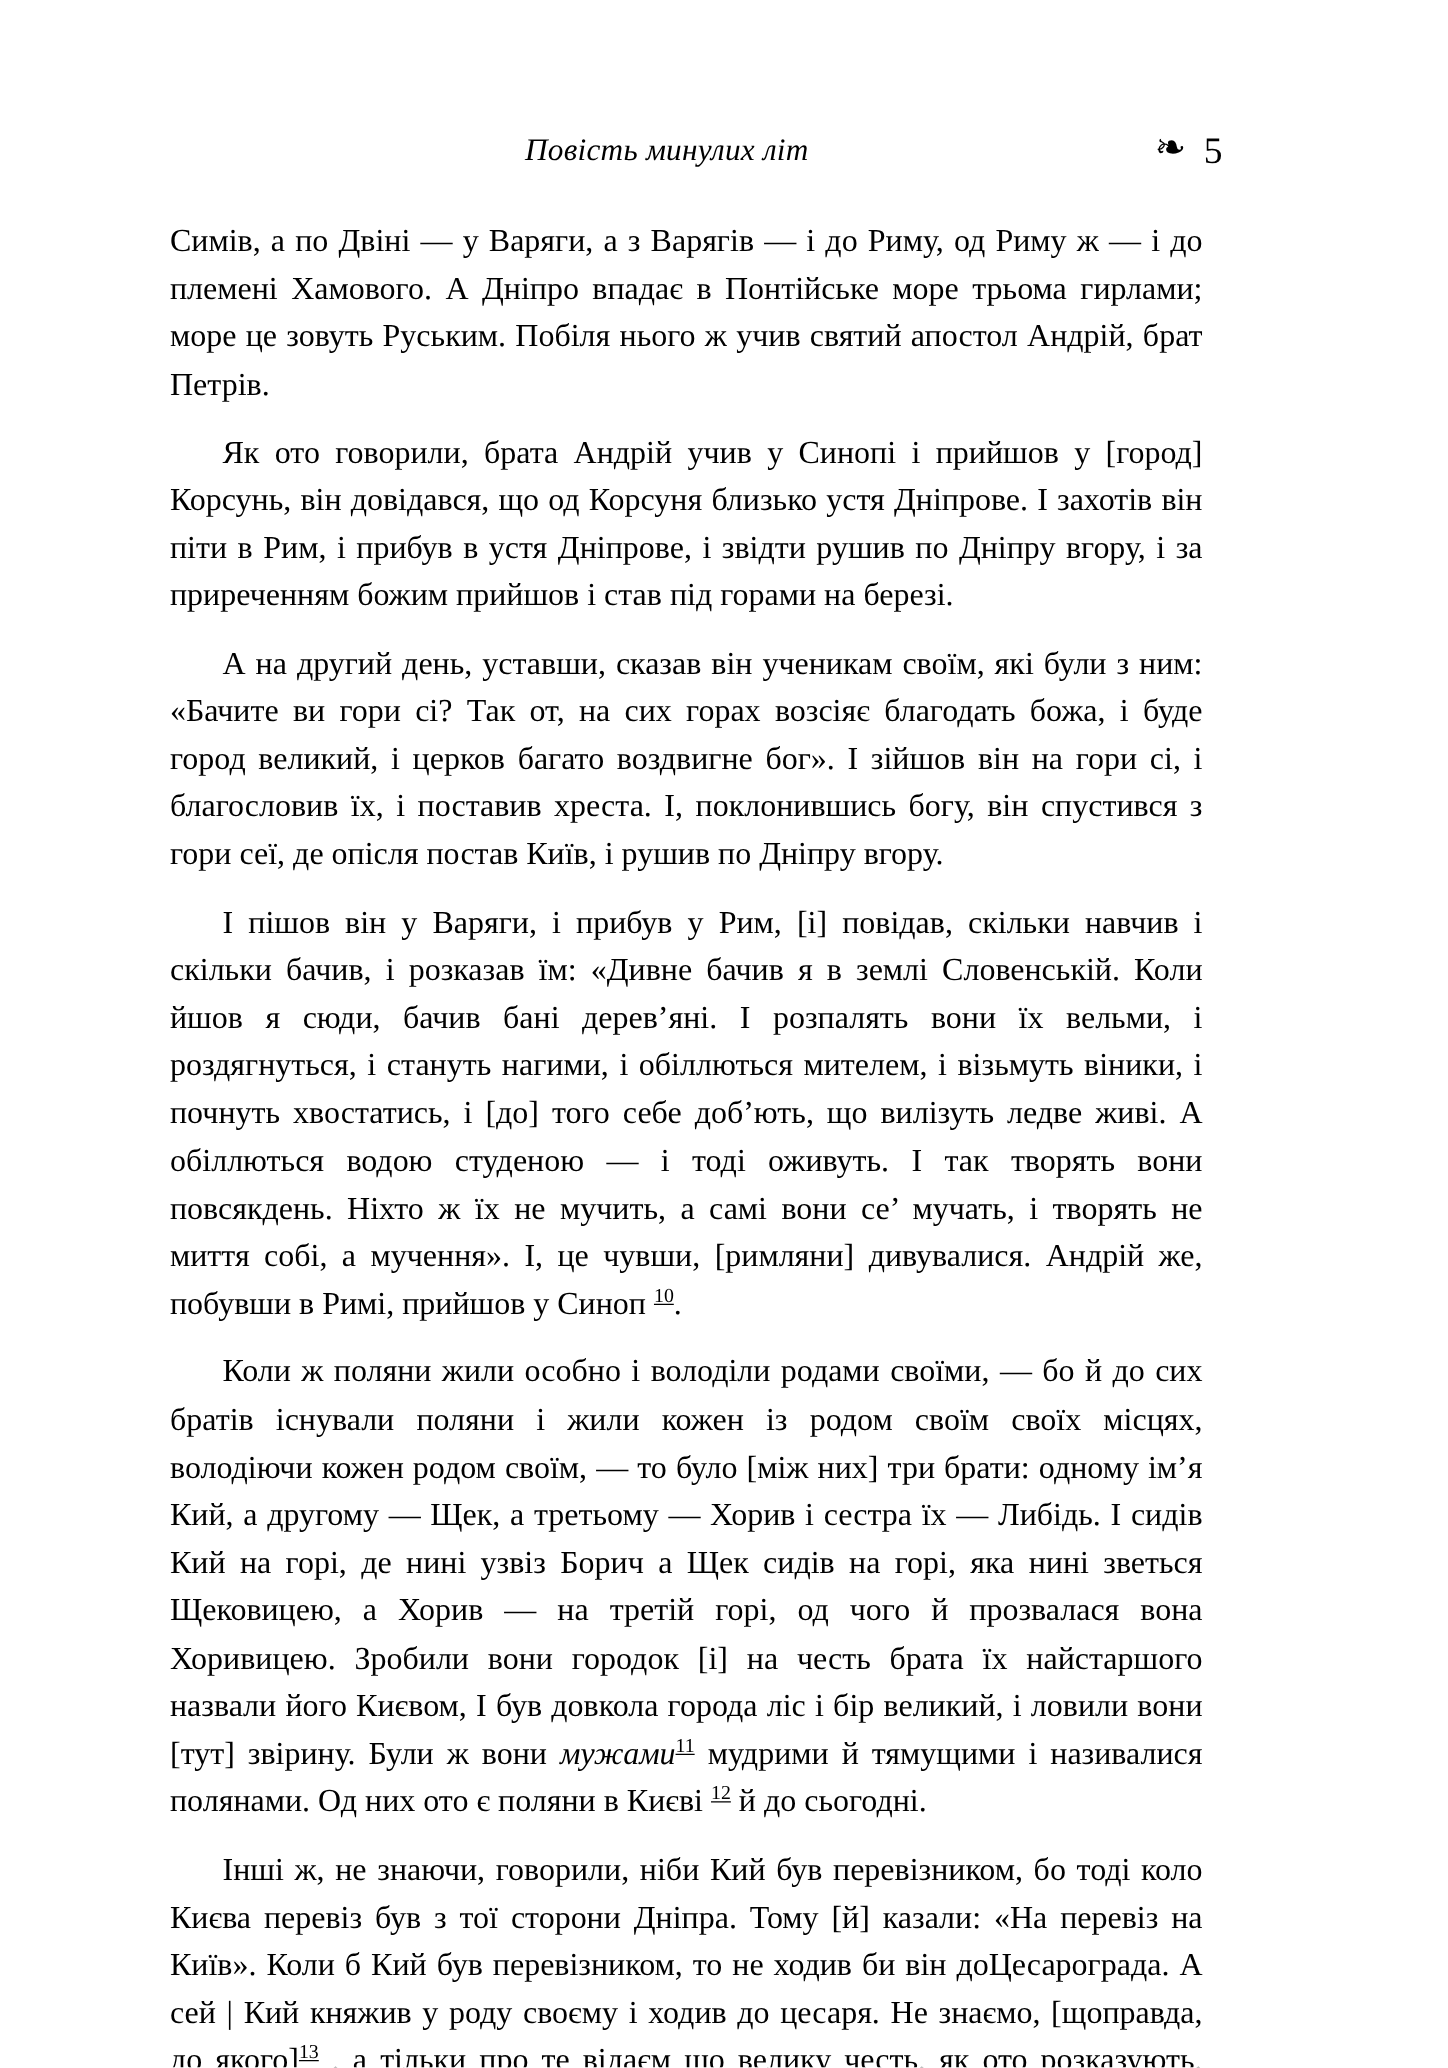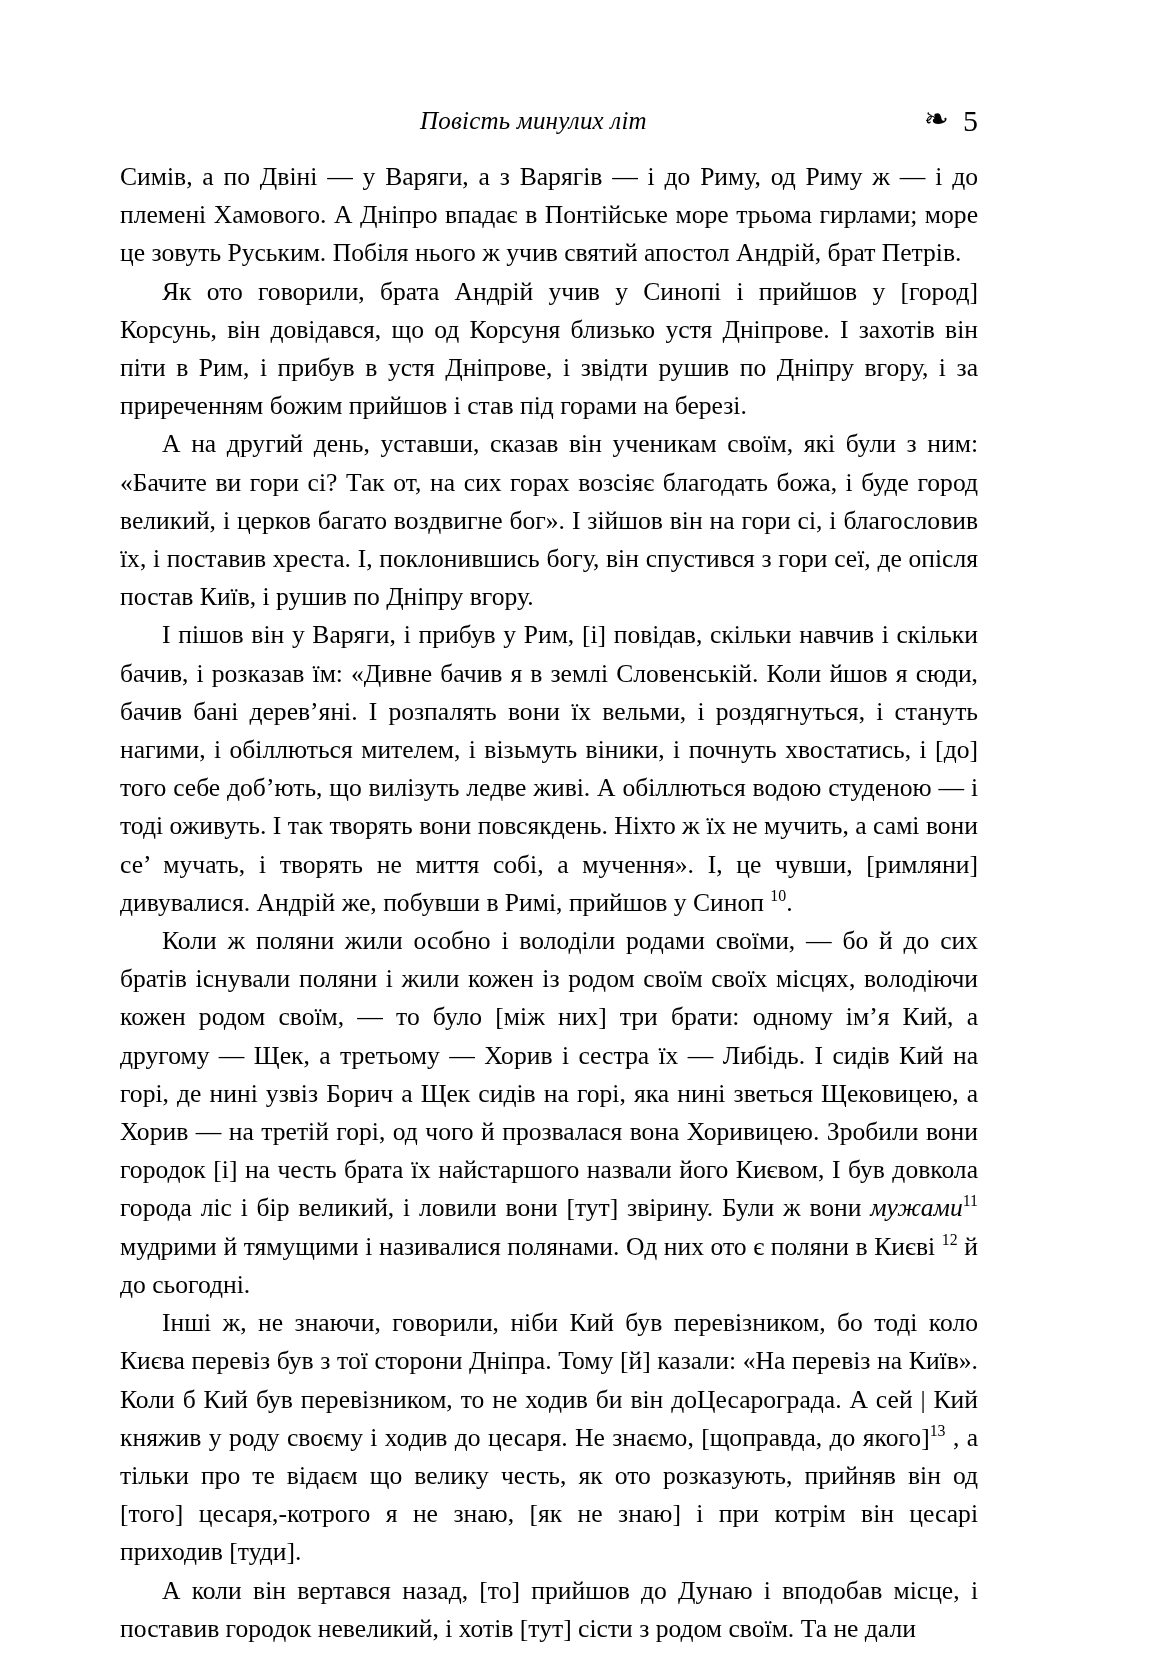--- a/index.html
+++ b/index.html
@@ -58,36 +58,37 @@
     line-height: 1;
   }
   
   .textblock {
     position: absolute;
     left: 120px;
     top: 158px;
     width: 858px;
   }
   .para {
-    margin: 0;
+    margin: 16px;
     font-size: 25.6px;
     line-height: 38.2px;
     text-align: justify;
     text-justify: inter-word;
     text-indent: 42px;
     hyphens: none;
     word-spacing: 0px;
   }
   .para.first {
     text-indent: 0;
   }
   sup.fn {
     font-size: 0.62em;
     vertical-align: super;
     line-height: 0;
+    text-decoration: underline;
   }
   i.it {
     font-style: italic;
   }
   .para.last-visible {
     
   }
 </style>
 </head>
 <body>

